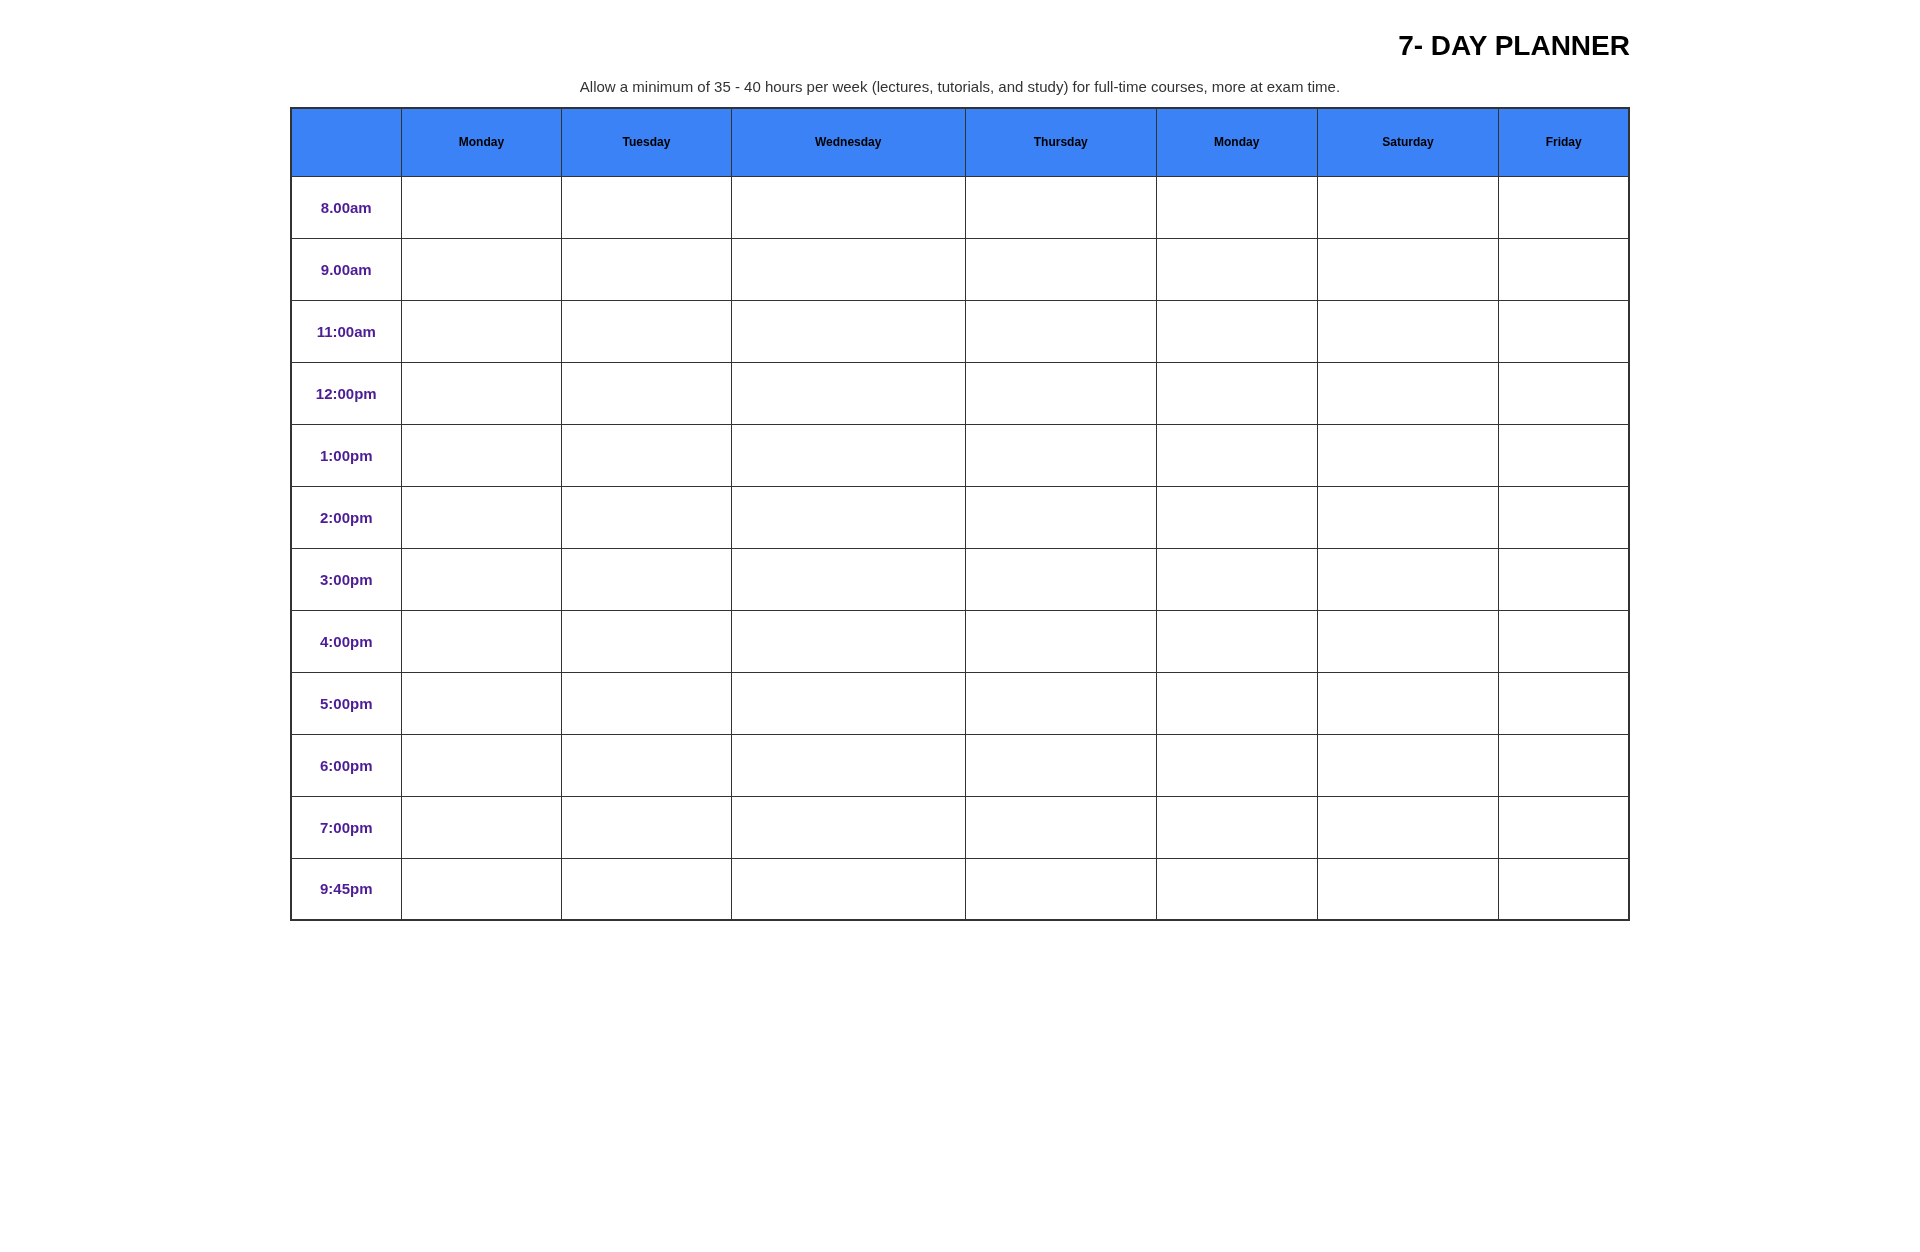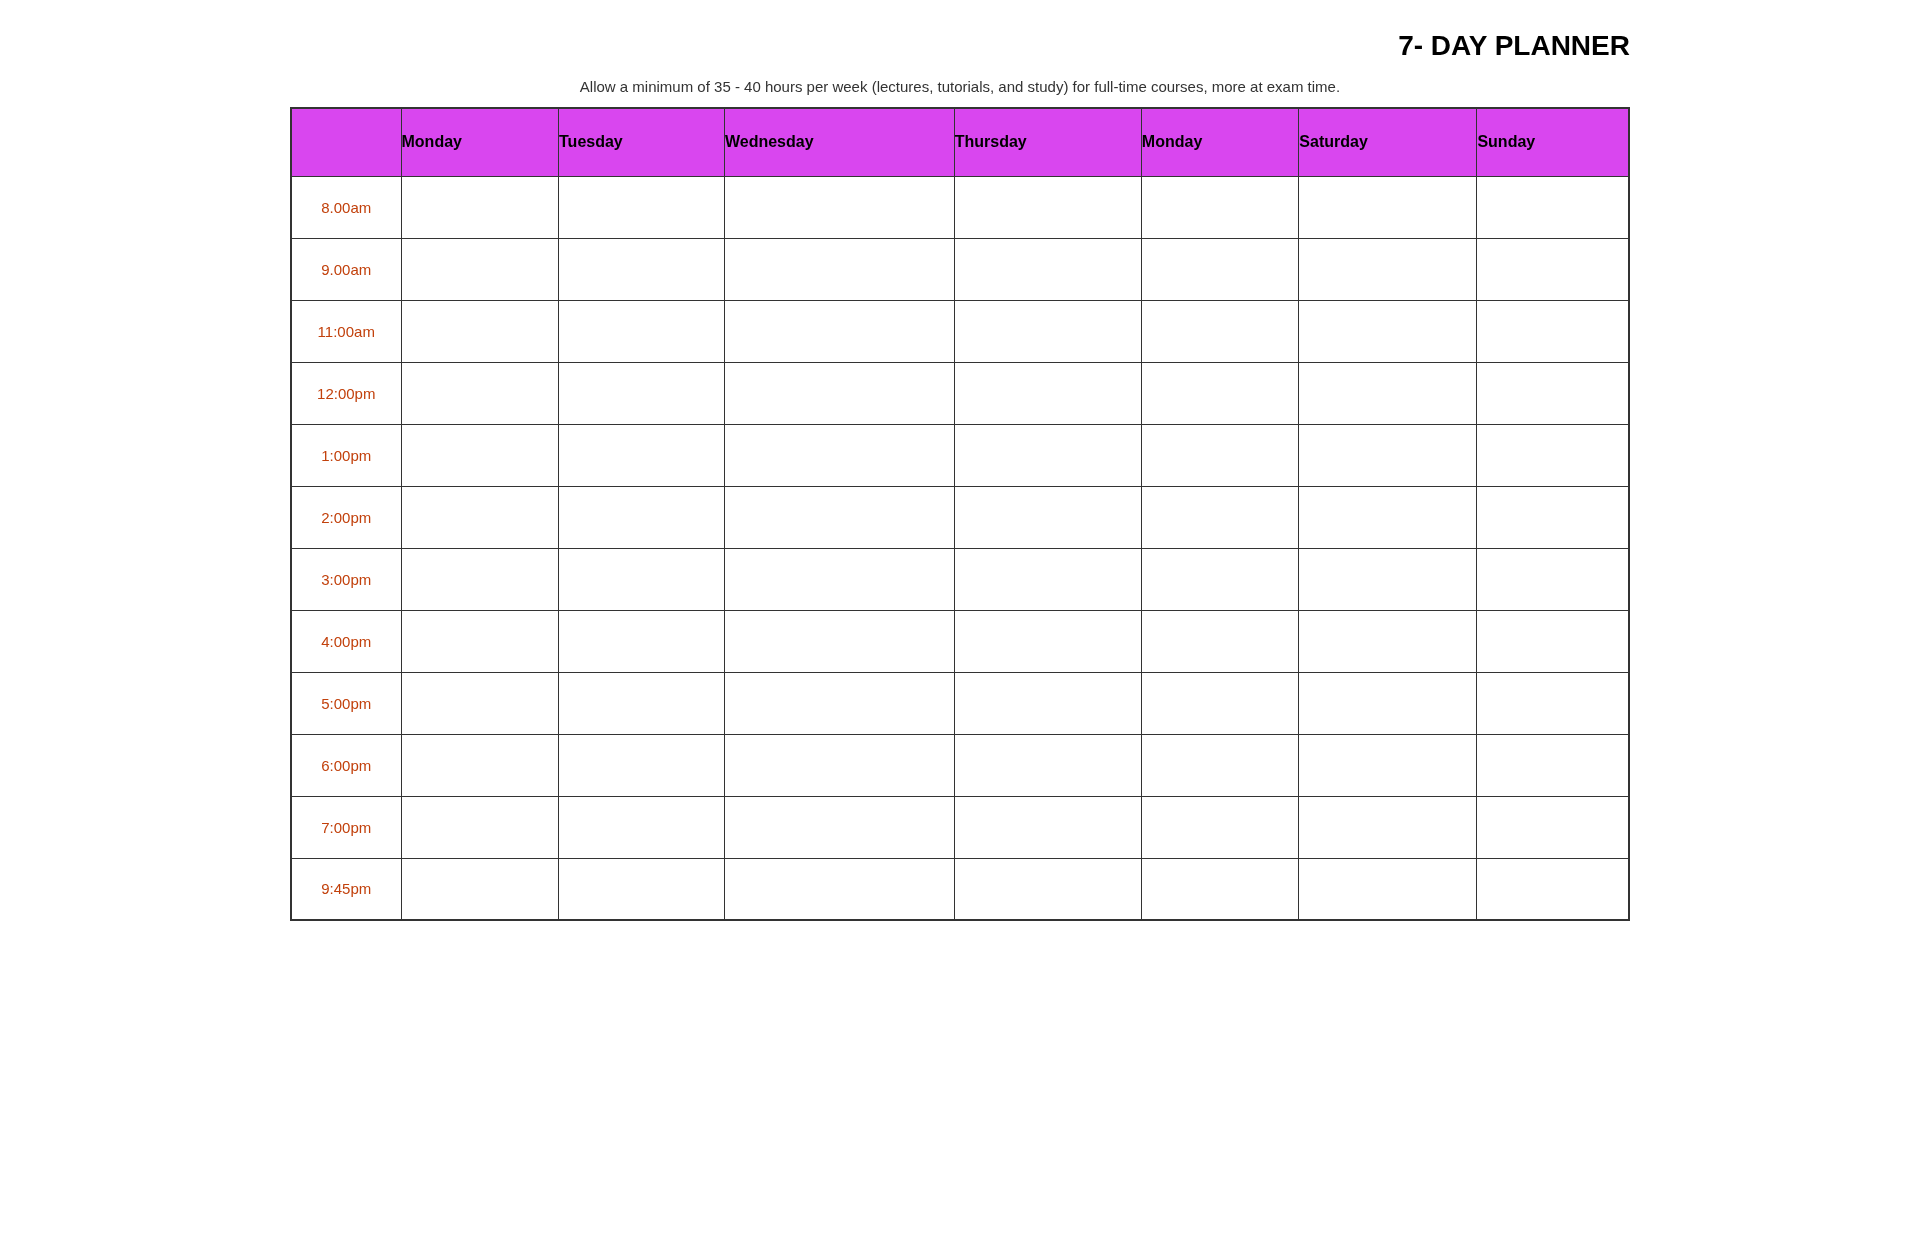--- a/index.html
+++ b/index.html
@@ -46,32 +46,32 @@
 
     .planner-table th,
     .planner-table td {
       border: 1.5px solid #333333;
       padding: 0;
       height: 62px;
     }
 
     .planner-table th {
       font-weight: bold;
-      font-size: 16px;
-      text-align: left;
-      background: #d946ef;
+      font-size: 12px;
+      text-align: center;
+      background: #3b82f6;
       color: #000000;
       height: 68px;
     }
 
     .planner-table td.time-cell {
-      font-weight: normal;
+      font-weight: bold;
       font-size: 15px;
       text-align: center;
-      color: #c2410c;
+      color: #4c1d95;
       width: 110px;
       background: #ffffff;
     }
 
     .planner-table td.day-cell {
       background: #ffffff;
       width: calc((100% - 110px) / 7);
     }
 
     .time-header {
@@ -89,21 +89,21 @@
     <thead>
       <tr>
         <th class="time-header"></th>
 
       <th>Monday</th>
           <th>Tuesday</th>
           <th>Wednesday</th>
           <th>Thursday</th>
           <th>Monday</th>
           <th>Saturday</th>
-          <th>Sunday</th>
+          <th>Friday</th>
         </tr>
     </thead>
     <tbody id="planner-body">
 
     <tr>
           <td class="time-cell">8.00am</td>
           <td class="day-cell"></td>
           <td class="day-cell"></td>
           <td class="day-cell"></td>
           <td class="day-cell"></td>

